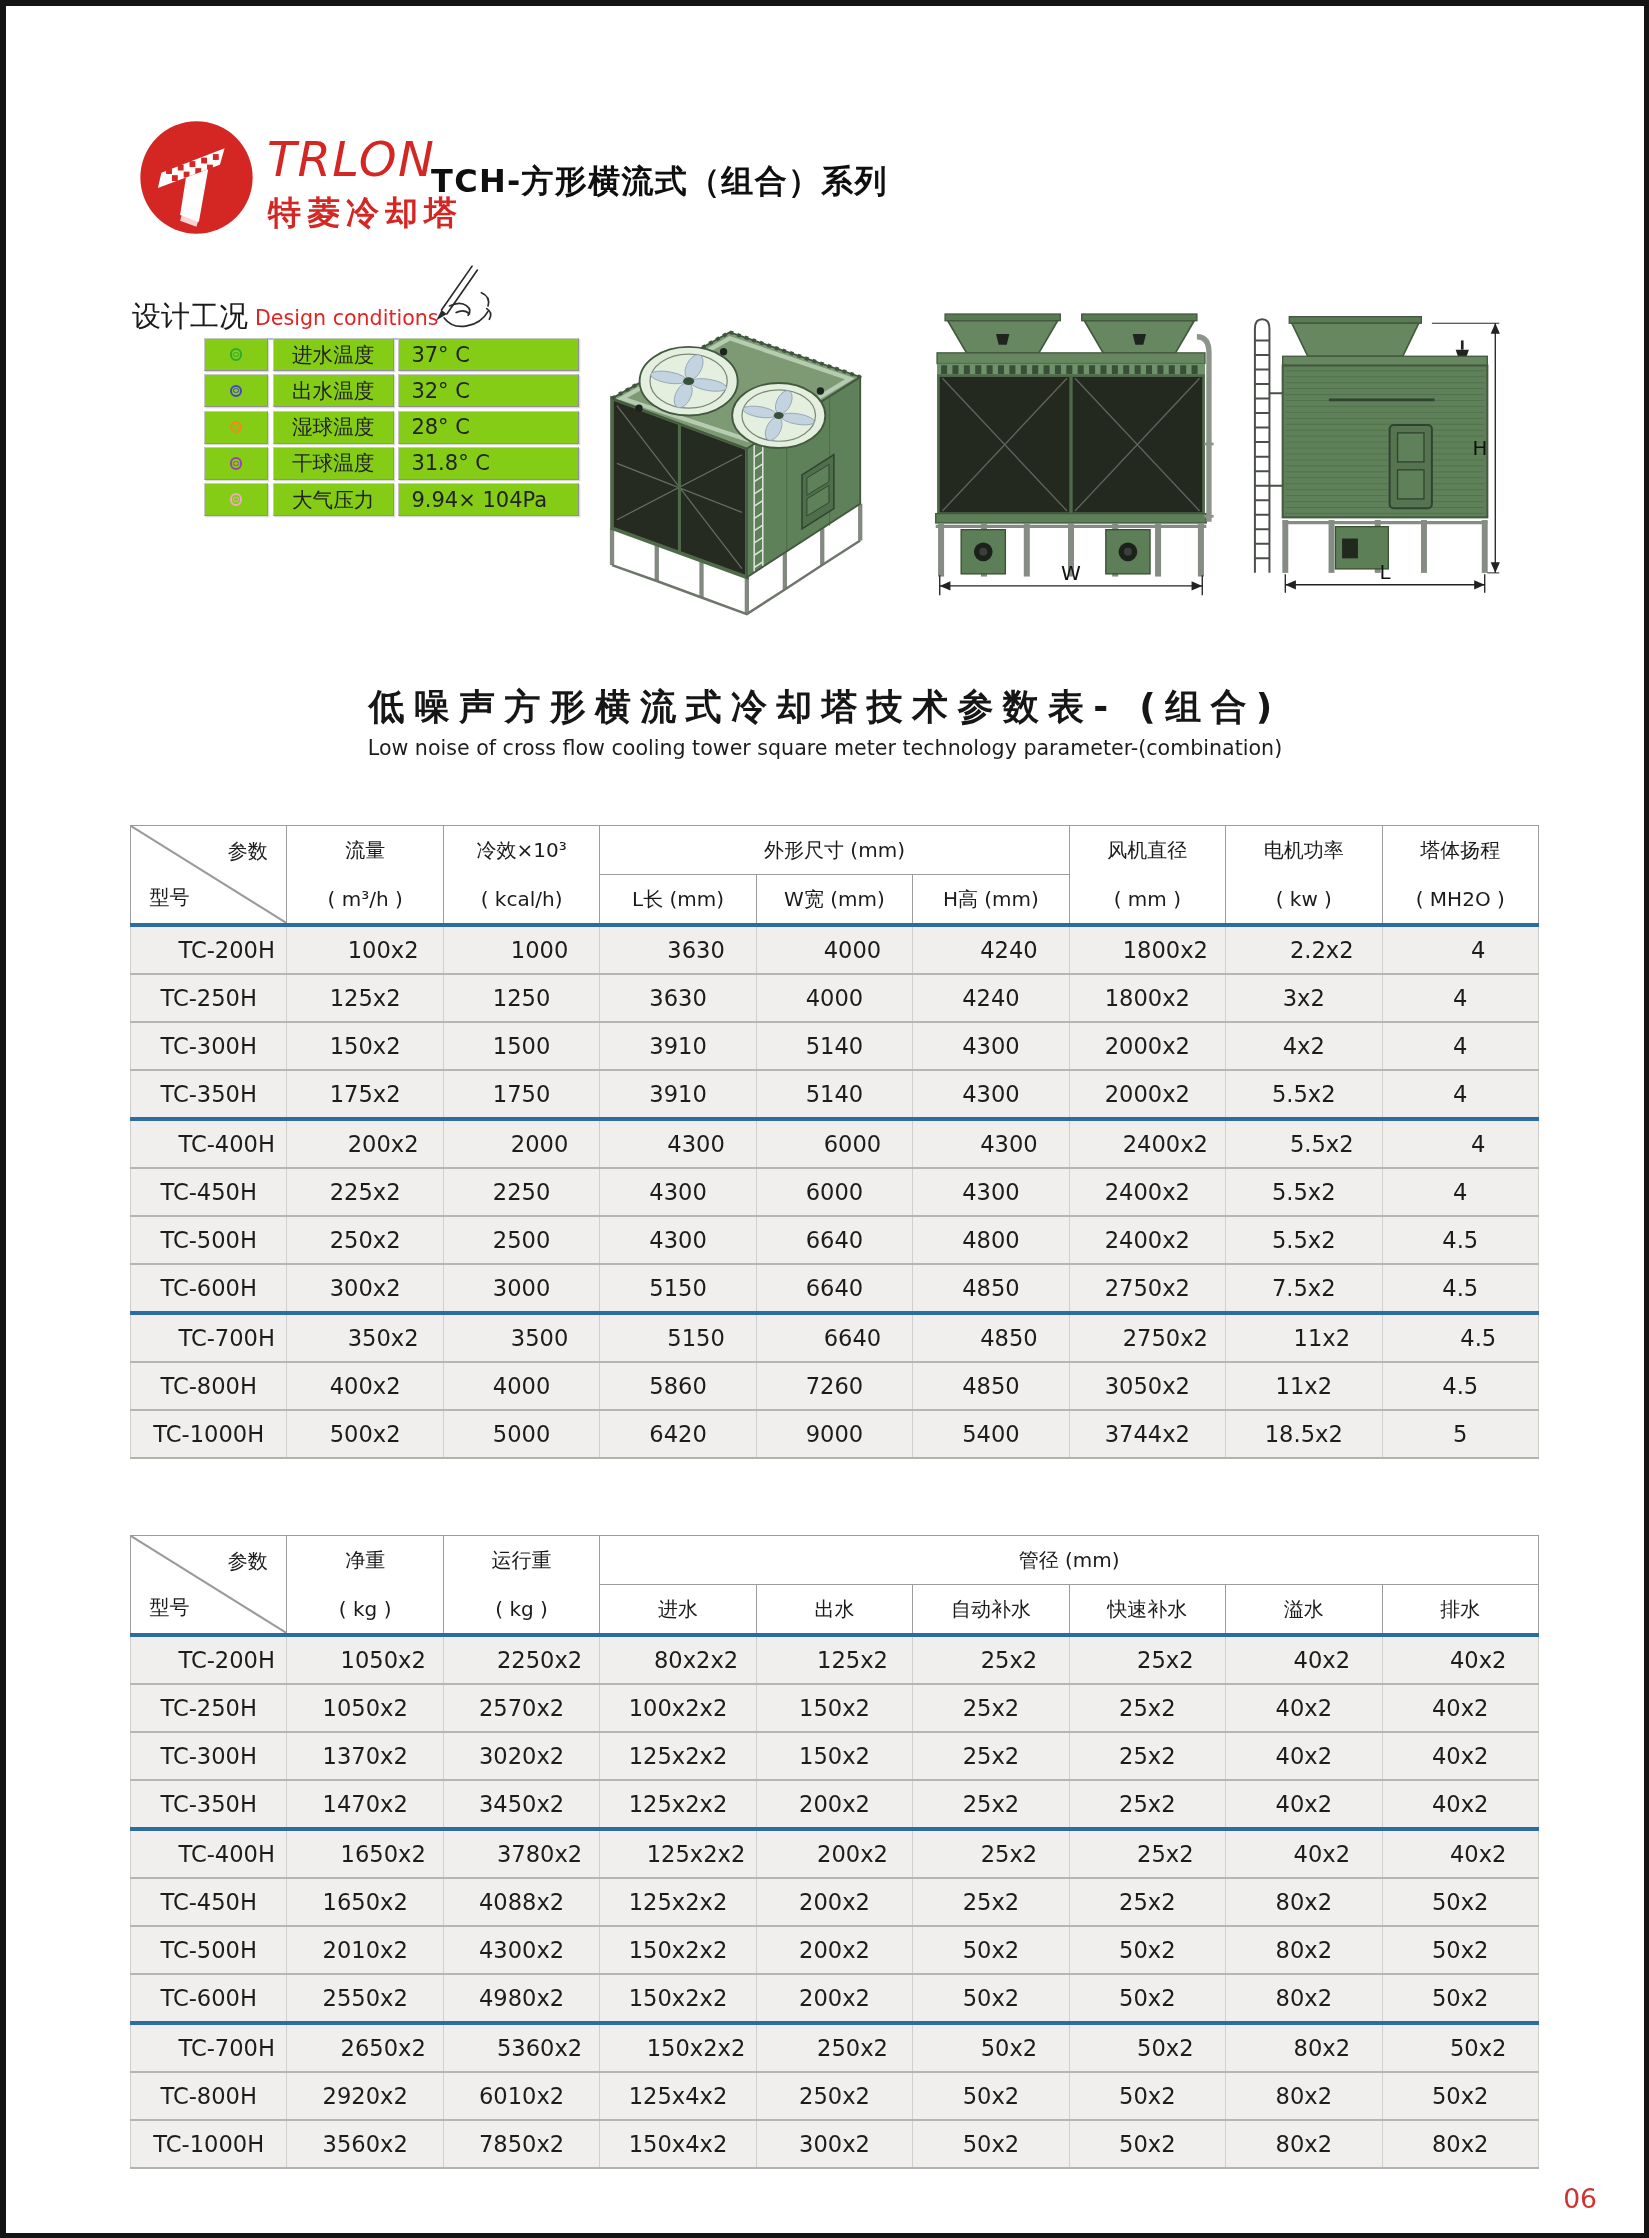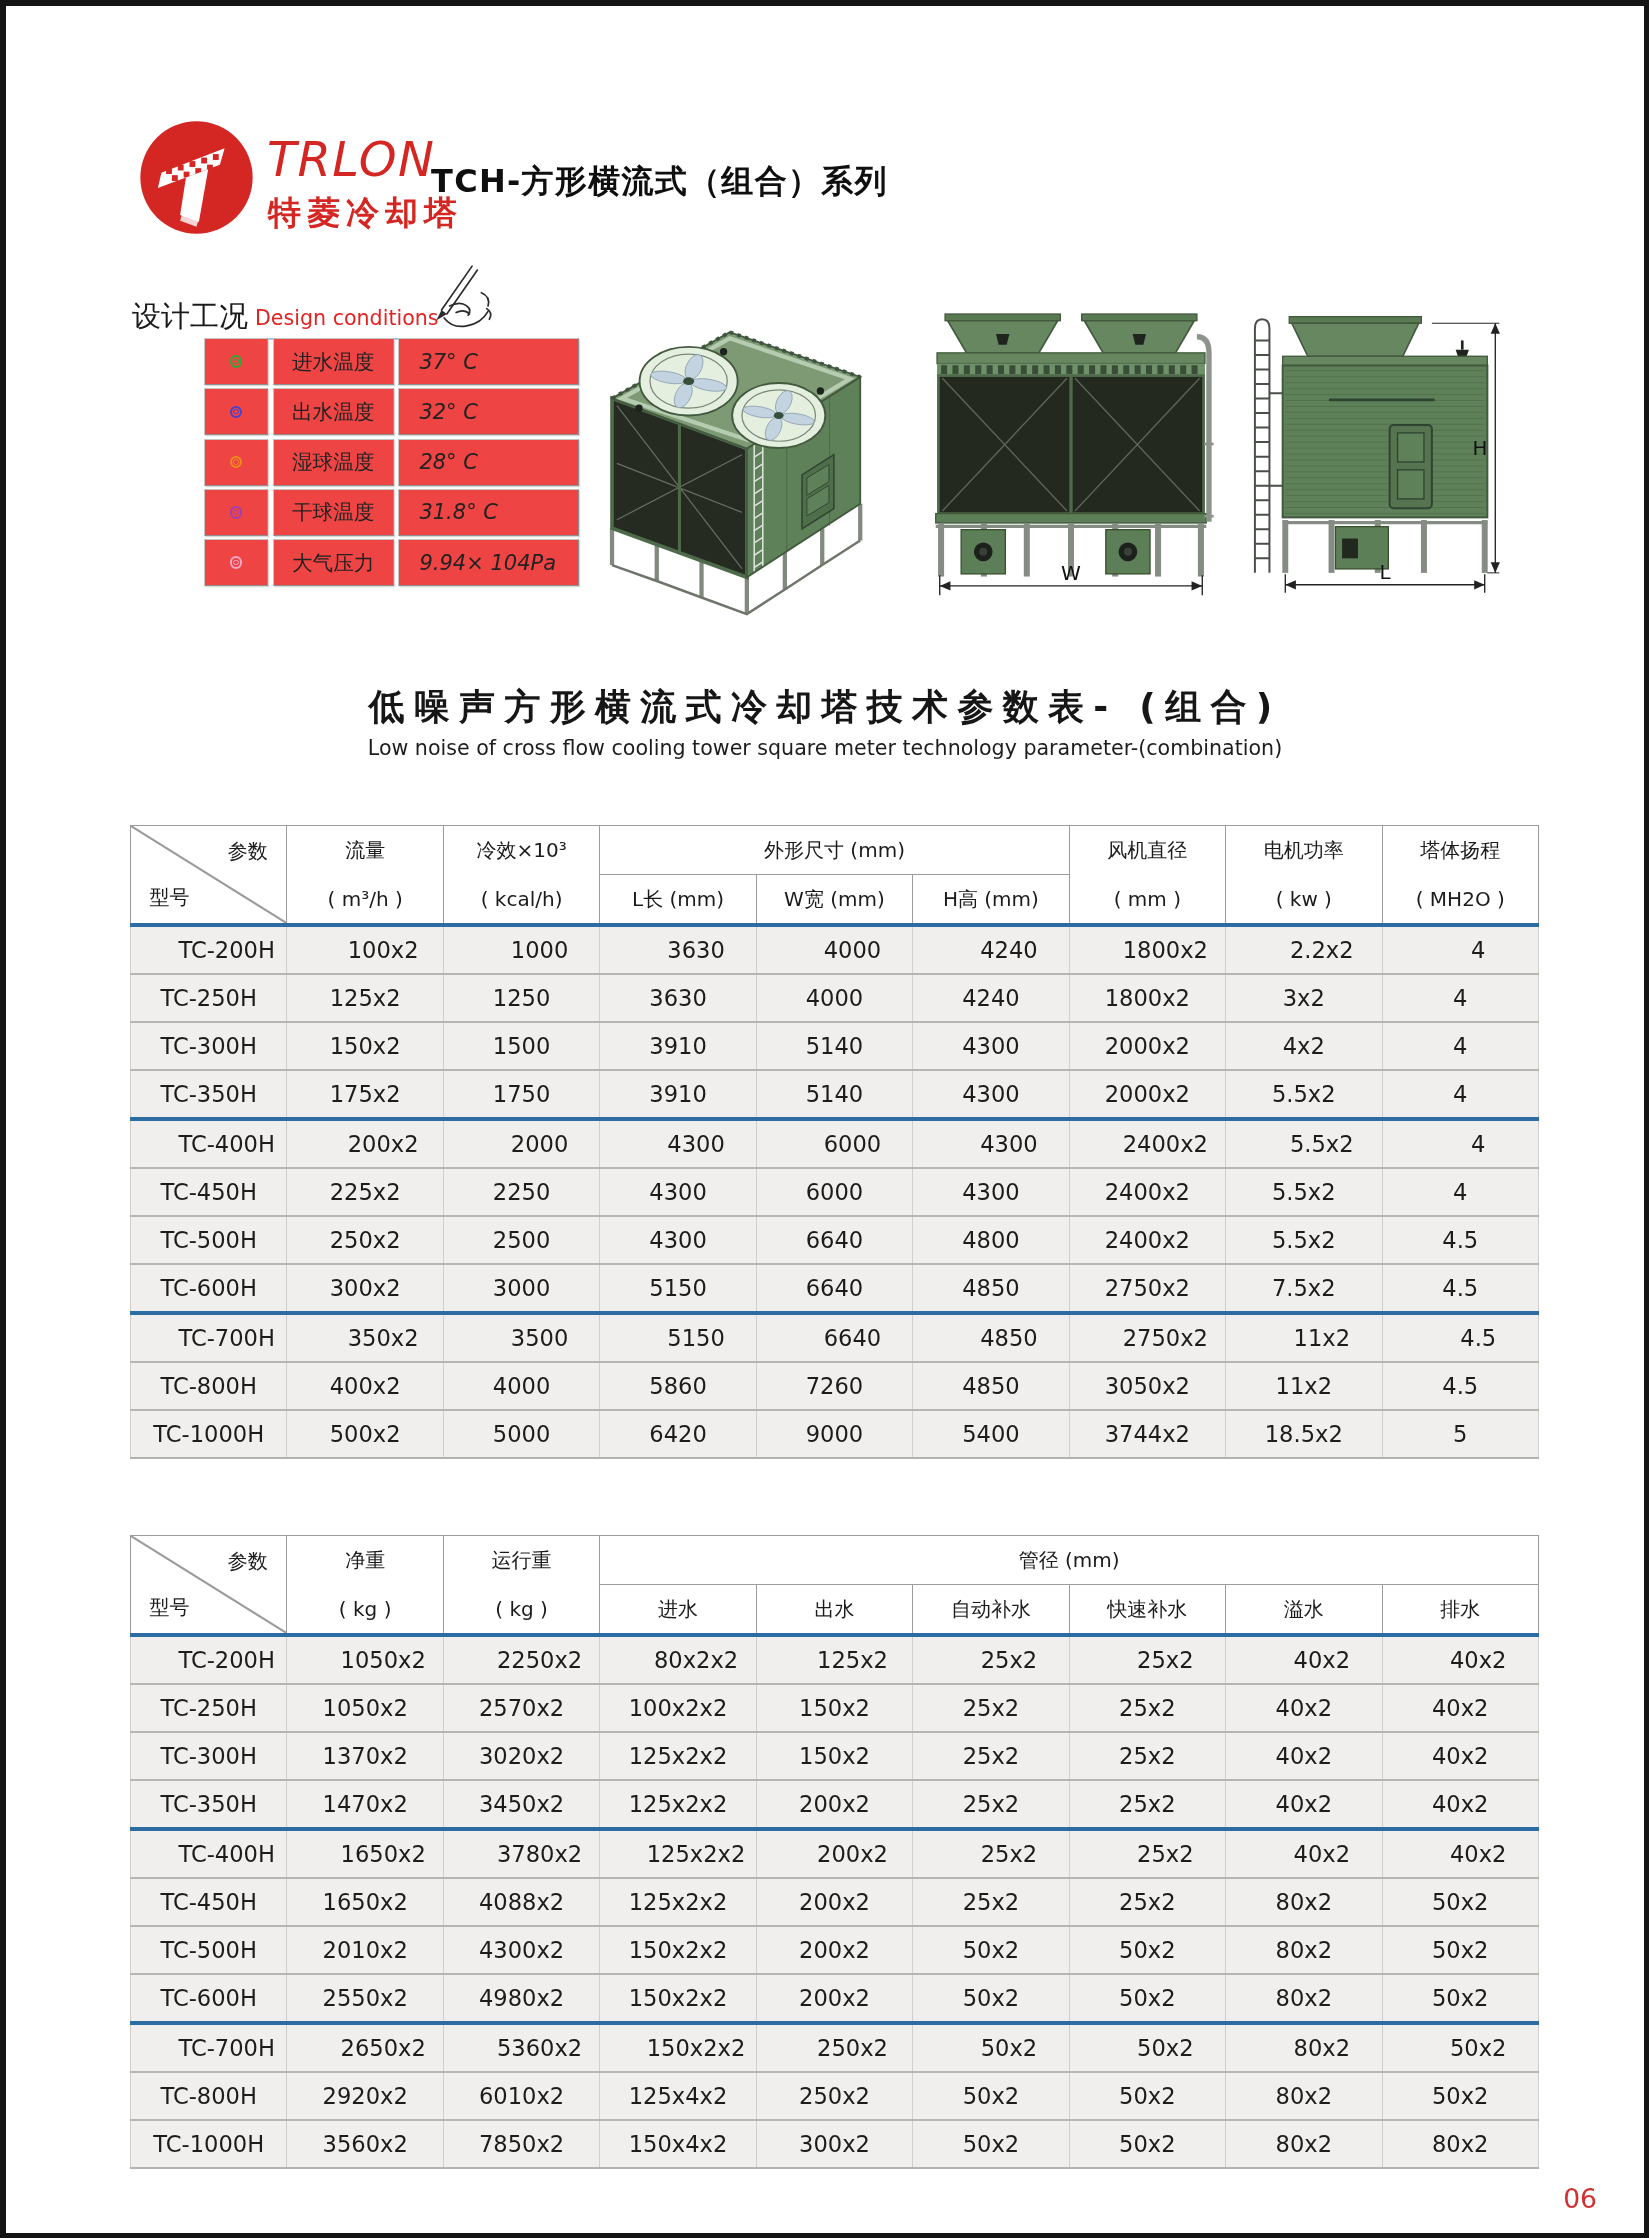--- a/index.html
+++ b/index.html
@@ -17,26 +17,26 @@
                 color:#0f0f0f; letter-spacing:1.3px; }
 
   
   .dc-cn { position:absolute; left:126px; top:291px; font-size:29px; color:#1a1a1a; }
   .dc-en { position:absolute; left:249px; top:300px; font-size:20.6px; color:#e32222; }
   .dc-underline { position:absolute; left:246px; top:332px; width:168px; height:2px; background:#9fc4e8; }
   .hand-icon { position:absolute; left:397px; top:256px; width:93px; height:70px; }
 
   .cond-table { position:absolute; left:198px; top:332px; display:flex; flex-direction:column; gap:3.3px; }
   .cond-row { display:flex; gap:4.7px; }
-  .cond-cell { background:#ef4444; border:1.3px solid #c6c6c4; border-right-color:#909090;
+  .cond-cell { background:#84cc16; border:1.3px solid #c6c6c4; border-right-color:#909090;
                border-bottom-color:#909090; box-shadow:1.3px 1.3px 0 #d9d9d7; box-sizing:border-box;
-               height:47px; display:flex; align-items:center; }
+               height:33px; display:flex; align-items:center; }
   .cond-icon  { width:64px; justify-content:center; }
   .cond-label { width:121px; justify-content:center; font-size:20.6px; color:#222; }
-  .cond-value { width:181px; padding-left:20px; font-size:21px; color:#222;font-style:italic; }
+  .cond-value { width:181px; padding-left:12px; font-size:21px; color:#222; }
   .ring { width:12.6px; height:12.6px; border:2px solid; border-radius:50%; display:flex;
           align-items:center; justify-content:center; box-sizing:border-box; }
   .ring-in { width:5.3px; height:5.3px; border:1.3px solid; border-radius:50%; box-sizing:border-box; }
 
   
   .tower-iso   { position:absolute; left:557px;  top:282px; width:334px; height:331px; }
   .tower-front { position:absolute; left:919px; top:304px; width:292px; height:288px; }
   .tower-side  { position:absolute; left:1230px; top:308px; width:265px; height:280px; }
 
   

